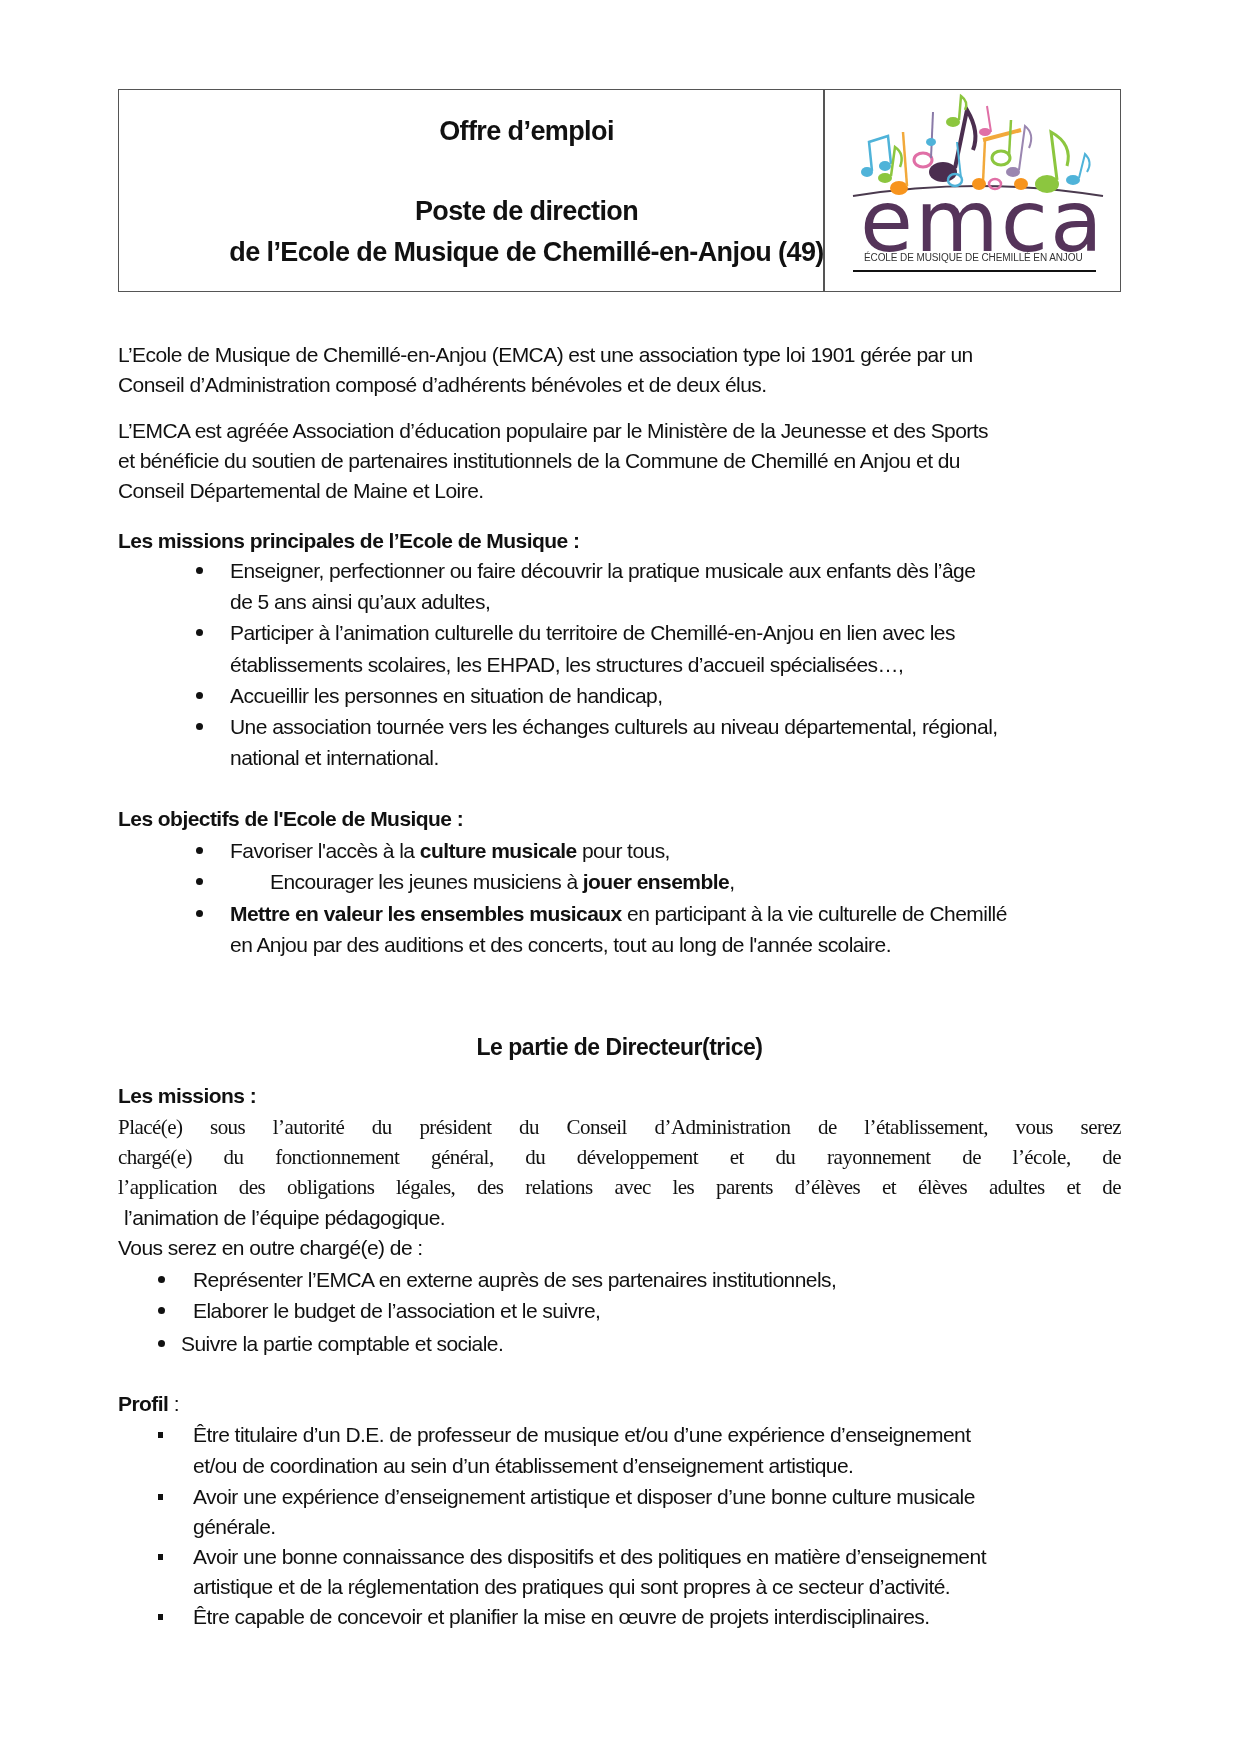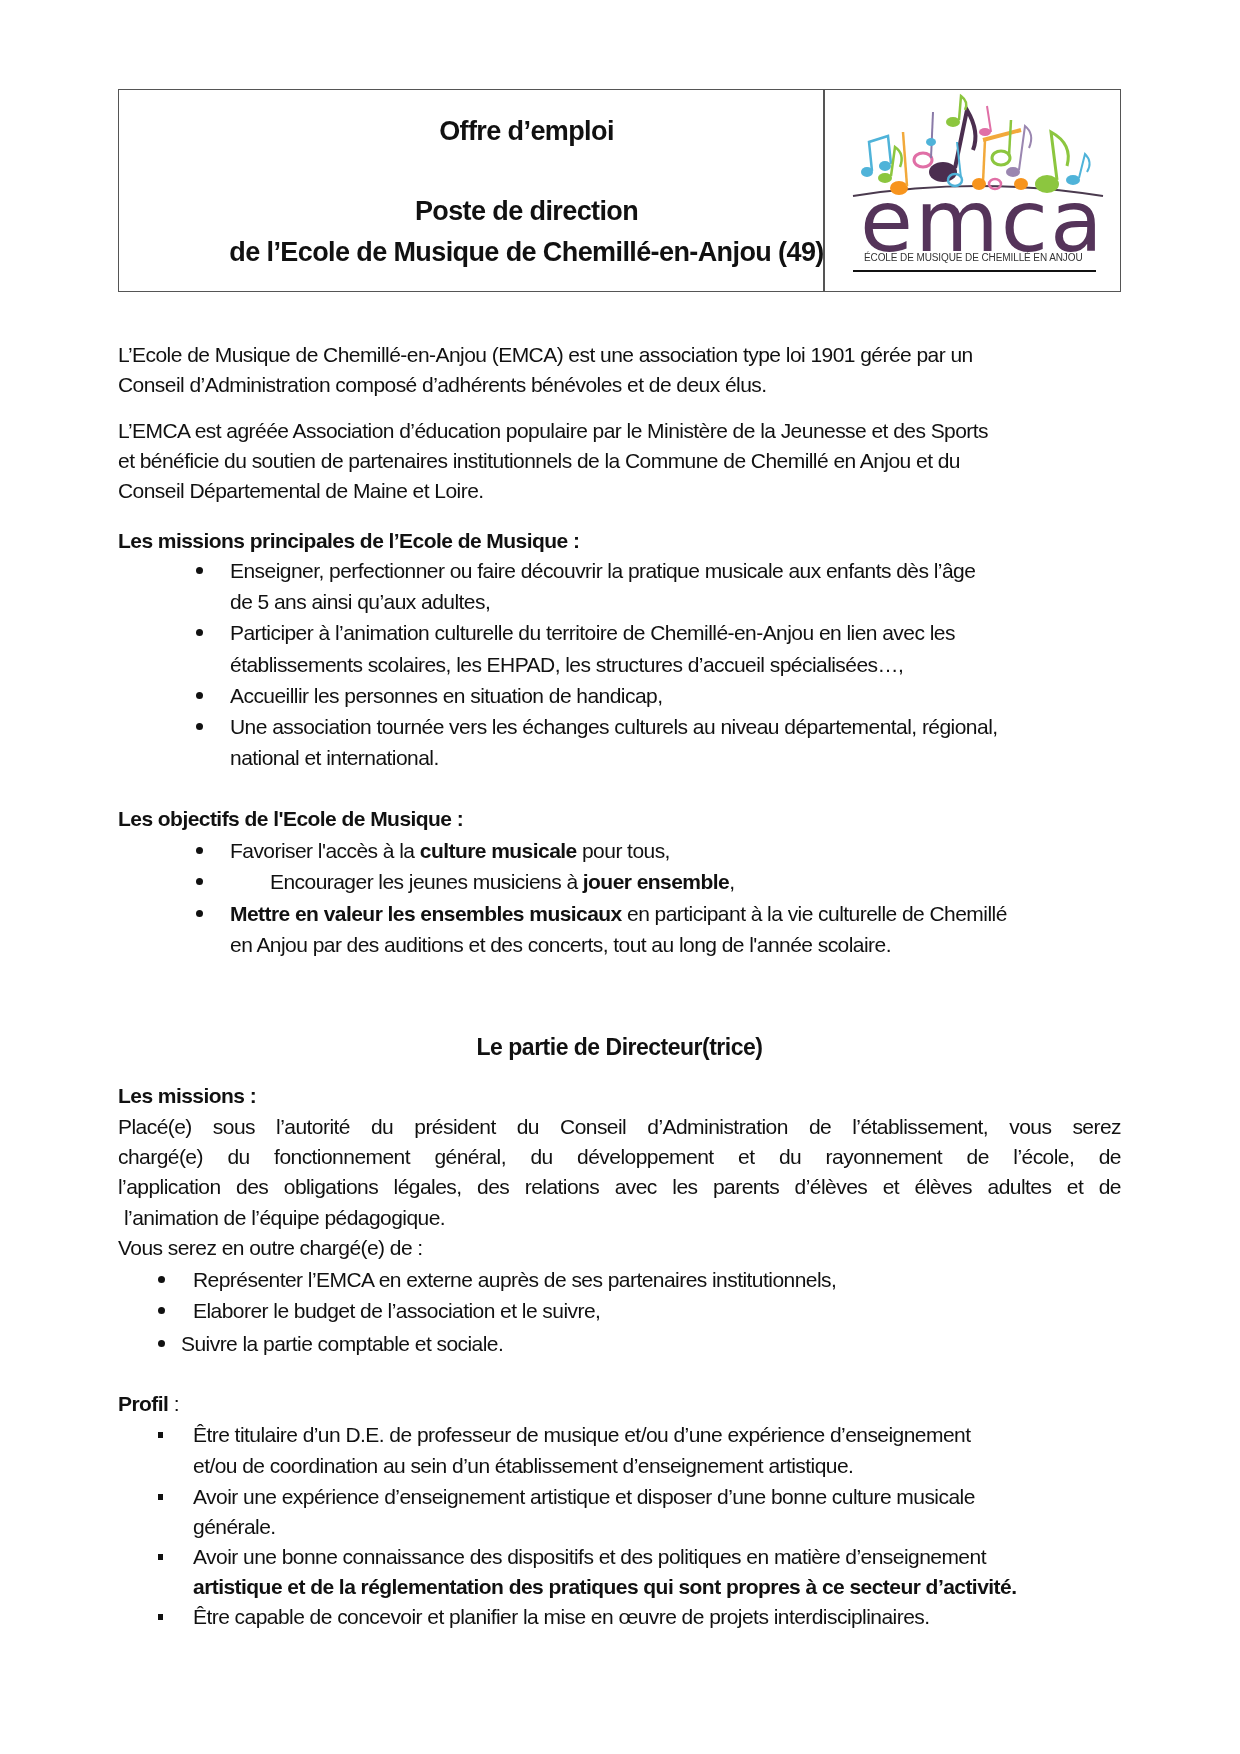--- a/index.html
+++ b/index.html
@@ -5,21 +5,21 @@
   html,body{margin:0;padding:0;background:#ffffff;}
   body{width:1240px;height:1754px;position:relative;overflow:hidden;font-family:"Liberation Sans",sans-serif;color:#111;}
   .abs{position:absolute;white-space:nowrap;}
   .line{position:absolute;white-space:nowrap;font-size:21px;line-height:26px;letter-spacing:-0.55px;height:26px;}
   .b{font-weight:bold;}
   .header-box{position:absolute;left:118px;top:89px;width:1003px;height:203px;border:1.5px solid #555;box-sizing:border-box;}
   .header-divider{position:absolute;left:823px;top:89px;width:1.5px;height:203px;background:#555;}
   .title{position:absolute;left:118px;width:817px;text-align:center;font-weight:bold;font-size:27px;letter-spacing:-0.6px;line-height:34px;}
   .bullet-dot{position:absolute;width:7px;height:7px;border-radius:50%;background:#111;}
   .bullet-sq{position:absolute;width:5px;height:6px;background:#111;}
-  .just{position:absolute;left:118px;width:1003px;font-size:21px;line-height:26px;letter-spacing:-0.55px;text-align:justify;text-align-last:justify;height:26px;white-space:normal;}
+  .just{position:absolute;left:118px;width:1003px;font-size:21px;line-height:26px;letter-spacing:-0.55px;text-align:justify;text-align-last:justify;height:26px;white-space:normal;font-family:Liberation Serif, serif;}
   .logo-word{position:absolute;left:860px;top:178px;font-size:86px;line-height:86px;color:#55345a;letter-spacing:2px;font-family:"DejaVu Sans",sans-serif;}
   .logo-sub{position:absolute;left:864px;top:252px;font-size:10px;color:#333;letter-spacing:-0.1px;white-space:nowrap;}
   .logo-rule{position:absolute;left:853px;top:270px;width:243px;height:2px;background:#111;}
 </style>
 </head>
 <body>
 
 <div class="header-box"></div>
 <div class="header-divider"></div>
 
@@ -147,16 +147,16 @@
 <div class="bullet-sq" style="left:158px;top:1432px;"></div>
 <div class="line" style="left:193px;top:1422px;">Être titulaire d’un D.E. de professeur de musique et/ou d’une expérience d’enseignement</div>
 <div class="line" style="left:193px;top:1453px;">et/ou de coordination au sein d’un établissement d’enseignement artistique.</div>
 
 <div class="bullet-sq" style="left:158px;top:1494px;"></div>
 <div class="line" style="left:193px;top:1484px;">Avoir une expérience d’enseignement artistique et disposer d’une bonne culture musicale</div>
 <div class="line" style="left:193px;top:1514px;">générale.</div>
 
 <div class="bullet-sq" style="left:158px;top:1554px;"></div>
 <div class="line" style="left:193px;top:1544px;">Avoir une bonne connaissance des dispositifs et des politiques en matière d’enseignement</div>
-<div class="line" style="left:193px;top:1574px;font-weight:bold;">artistique et de la réglementation des pratiques qui sont propres à ce secteur d’activité.</div>
+<div class="line" style="left:193px;top:1574px;">artistique et de la réglementation des pratiques qui sont propres à ce secteur d’activité.</div>
 
 <div class="bullet-sq" style="left:158px;top:1614px;"></div>
 <div class="line" style="left:193px;top:1604px;">Être capable de concevoir et planifier la mise en œuvre de projets interdisciplinaires.</div>
 
 </body></html>

